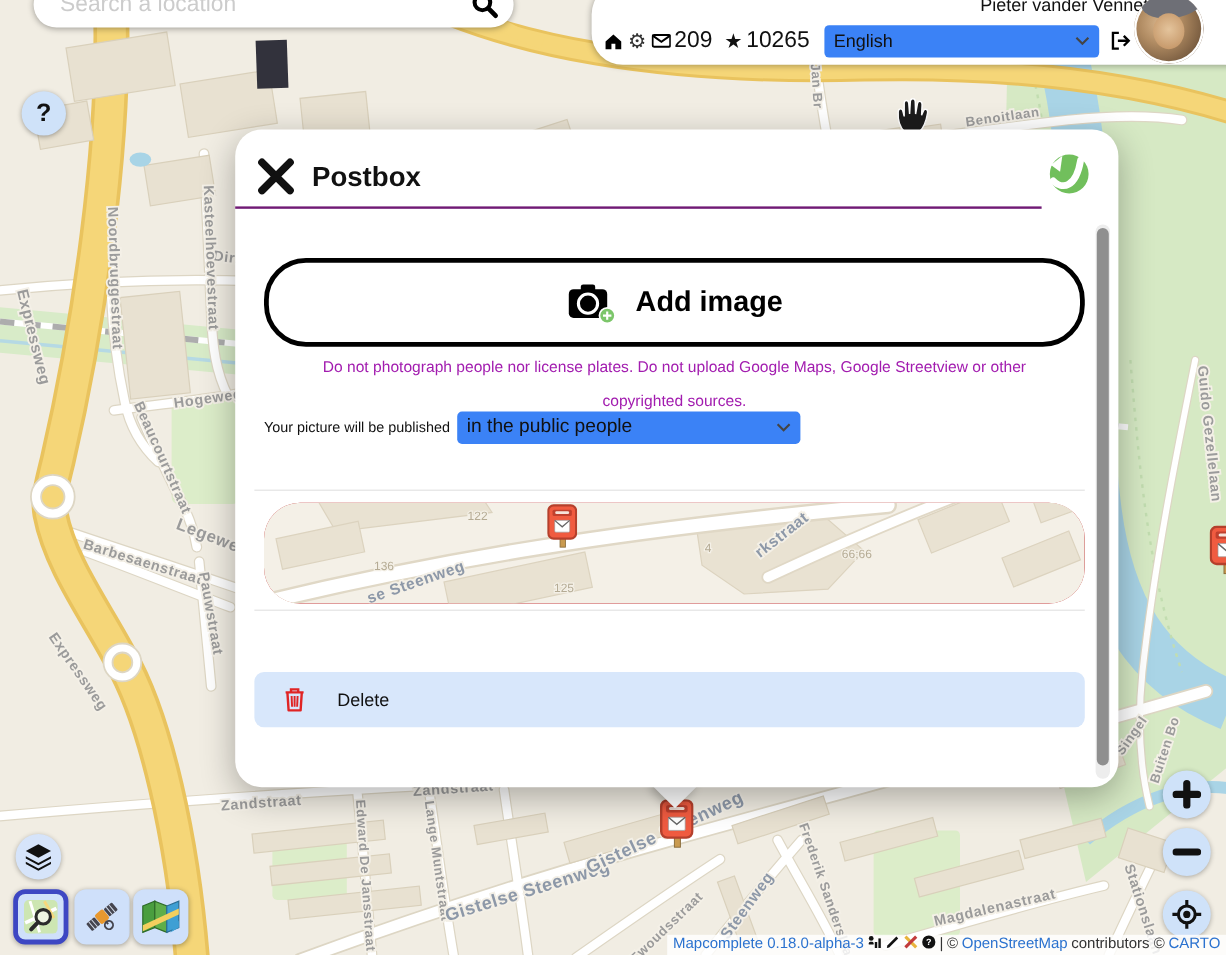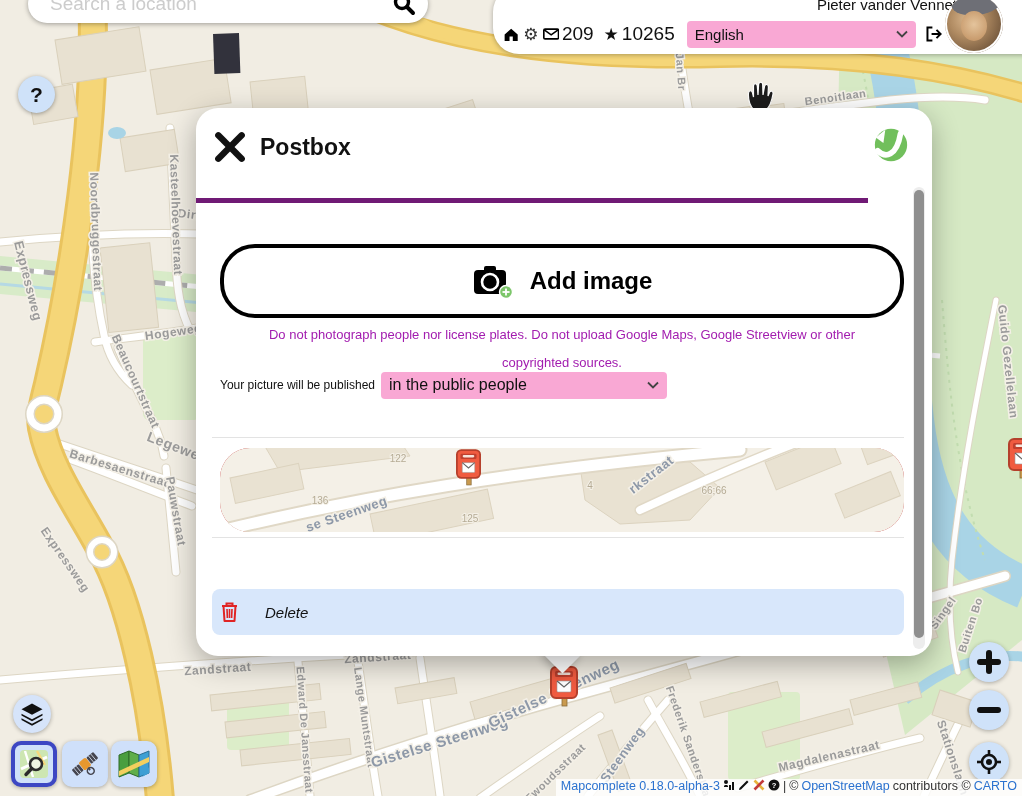--- a/index.html
+++ b/index.html
@@ -27,53 +27,53 @@
     font-size:21px;font-weight:800;color:#111;z-index:30;cursor:pointer;}
 
   
   .userbar{left:493px;top:-14px;width:560px;height:68px;background:#fff;border-radius:26px;
     box-shadow:0 1px 5px rgba(0,0,0,.3);z-index:30;}
   .username{position:absolute;top:10px;right:96px;font-size:15px;color:#111;white-space:nowrap;}
   .userrow{position:absolute;top:34px;left:10px;width:440px;height:28px;display:flex;align-items:center;}
   .cnt{font-size:19px;color:#111;margin:0 2px 0 3px;}
   .staricon{font-size:17px;color:#111;margin-left:8px;}
   .gearicon{font-size:17px;color:#333;margin:0 4px;}
-  .fakeselect{height:27px;background:#f9a8d4;border-radius:4px;display:flex;align-items:center;
+  .fakeselect{height:27px;background:#3b82f6;border-radius:4px;display:flex;align-items:center;
     padding:0 8px;font-size:15px;color:#111;cursor:pointer;}
   .fakeselect .chev{margin-left:auto;}
   .langselect{width:248px;margin-left:10px;}
   .avatar{position:absolute;left:452px;top:9px;width:58px;height:58px;border-radius:50%;
     background:radial-gradient(circle at 38% 42%,#d8b58c 0%,#b08b62 35%,#7c5f42 70%,#4a3a2a 100%);
     box-shadow:0 0 0 2px #fff inset;overflow:hidden;}
   .avatar:before{content:"";position:absolute;left:6px;top:-6px;width:52px;height:26px;border-radius:50%;
     background:#6e6f76;transform:rotate(-8deg);}
   .avatar:after{content:"";position:absolute;left:16px;top:16px;width:26px;height:30px;border-radius:50%;
     background:radial-gradient(circle at 50% 45%,#e4c49c,#c89b6d 75%);}
 
   
   .modal{left:196px;top:108px;width:736px;height:548px;background:#fff;border-radius:22px;
     box-shadow:0 8px 28px rgba(0,0,0,.3);z-index:40;}
   .modal-pointer{left:549px;top:641px;width:27px;height:27px;background:#fff;transform:rotate(45deg);
     box-shadow:0 3px 8px rgba(0,0,0,.25);z-index:39;}
   .closebtn{left:16px;top:22px;width:36px;height:34px;cursor:pointer;}
   .modal-title{left:64px;top:26px;font-size:23px;font-weight:700;color:#111;}
   .modal-logo{left:676px;top:18px;width:38px;height:38px;}
-  .modal-body{left:0;top:90px;width:672px;height:473px;border-top:5px solid #701a75;}
+  .modal-body{left:0;top:64px;width:672px;height:473px;border-top:2px solid #701a75;}
 
   .addimg{left:24px;top:41px;width:676px;height:66px;border:4px solid #000;border-radius:35px;
     background:#fff;display:flex;align-items:center;justify-content:center;gap:16px;cursor:pointer;}
   .addimg-label{font-size:24px;font-weight:700;color:#000;}
   .imgnote{left:38px;top:118px;width:656px;font-size:13px;color:#a21caf;text-align:center;line-height:28px;}
   .license-row{left:24px;top:168px;width:690px;height:28px;display:flex;align-items:center;}
   .license-label{font-size:12px;color:#111;margin-right:6px;}
   .licselect{width:270px;font-size:16px;}
   .hr{left:16px;width:692px;height:0;border-top:1px solid #e3e3e3;}
   .minimap{left:24px;top:245px;width:684px;height:84px;border-radius:30px;overflow:hidden;background:#b91c1c;}
   .deleterow{left:16px;top:386px;width:692px;height:46px;background:#d8e7fb;border-radius:8px;
-    display:flex;align-items:center;padding-left:8px;gap:26px;cursor:pointer;box-sizing:border-box;font-style:italic;}
+    display:flex;align-items:center;padding-left:24px;gap:26px;cursor:pointer;box-sizing:border-box;}
   .delete-label{font-size:15px;color:#111;}
   .mscroll-track{left:717px;top:79px;width:12px;height:462px;background:#ededed;border-radius:6px;}
   .mscroll-thumb{left:1px;top:3px;width:10px;height:448px;background:#8f8f8f;border-radius:5px;}
 
   
   .layersbtn{left:13px;top:695px;width:38px;height:38px;border-radius:50%;background:#d6e4fa;
     box-shadow:0 1px 4px rgba(0,0,0,.3);display:flex;align-items:center;justify-content:center;z-index:30;cursor:pointer;}
   .bgbtn{top:741px;width:46px;height:46px;border-radius:10px;background:#cfe0fa;
     box-shadow:0 1px 4px rgba(0,0,0,.3);display:flex;align-items:center;justify-content:center;z-index:30;cursor:pointer;box-sizing:border-box;}
   .bgbtn.sel{border:4px solid #3d47c3;}

